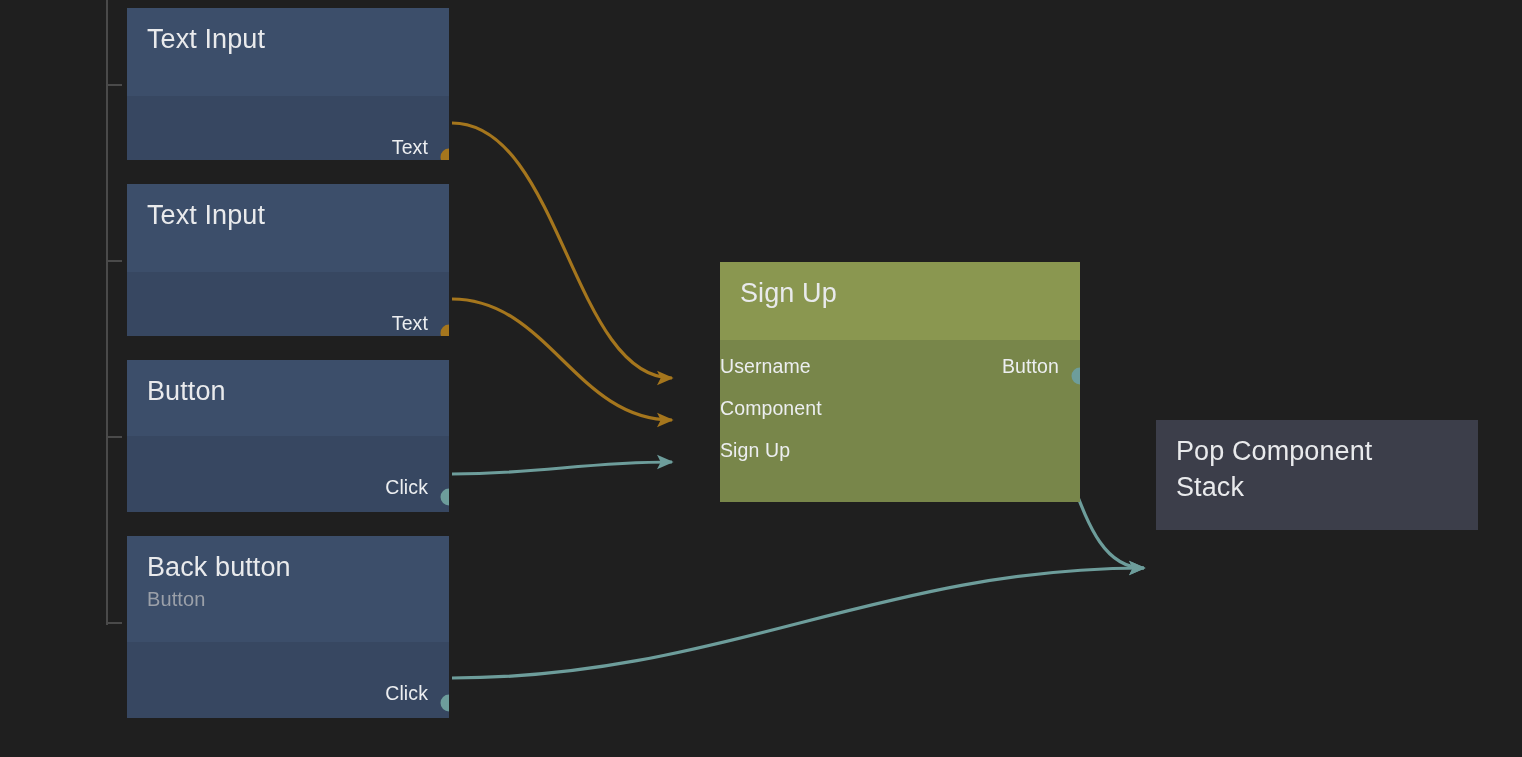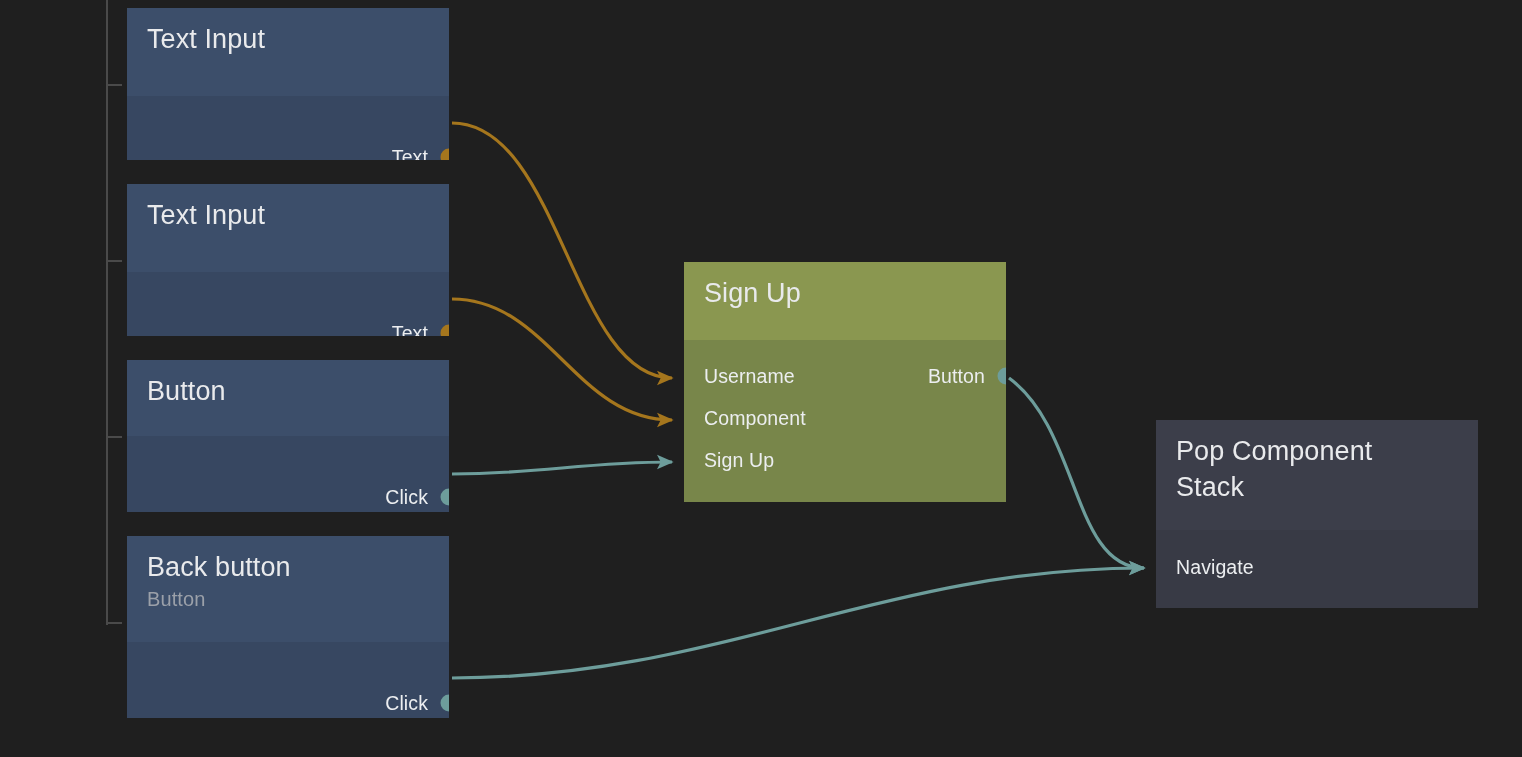--- a/index.html
+++ b/index.html
@@ -54,29 +54,28 @@
   .node-body {
     width:100%;
     position:relative;
   }
 
   
   .port-row {
     position:relative;
     height:42px;
     display:flex;
-    align-items:center;
   }
   .port-label {
     font-size:19.5px;
     color:#eceef0;
     letter-spacing:.1px;
     white-space:nowrap;
   }
-  .port-label.in  { padding-left:20px; }
+  .port-label.in  { }
   .port-label.out { margin-left:auto; padding-right:21px; }
 
   
   .port-dot {
     position:absolute;
     width:17px; height:17px;
     border-radius:50%;
     top:50%;
     transform:translate(-50%,-50%);
   }
@@ -166,21 +165,21 @@
           <div class="node-subtitle">Button</div>
         </div>
         <div class="node-body" style="height: 76px;">
           <div style="height: 40px;"></div>
           <div class="port-row">
             <span class="port-label out">Click</span>
             <span class="port-dot right teal"></span>
           </div>
         </div>
       </div>
-      <div class="node theme-olive" style="left: 684px; top: 262px; width: 322px; height: 240px;">
+      <div class="node theme-olive" style="left: 720px; top: 262px; width: 360px; height: 240px;">
         <div class="node-header" style="height: 78px;">
           <div class="node-title">Sign Up</div>
         </div>
         <div class="node-body" style="height: 162px;">
           <div style="height: 15px;"></div>
           <div class="port-row">
             <span class="port-label in">Username</span>
             <span class="port-label out">Button</span>
             <span class="port-dot right teal"></span>
           </div>
@@ -190,22 +189,16 @@
           <div class="port-row">
             <span class="port-label in">Sign Up</span>
           </div>
         </div>
       </div>
       <div class="node theme-gray" style="left: 1156px; top: 420px; width: 322px; height: 188px;">
         <div class="node-header" style="height: 110px;">
           <div class="node-title">Pop Component
 Stack</div>
         </div>
-        <div class="node-body" style="height: 78px;">
-          <div style="height: 16px;"></div>
-          <div class="port-row">
-            <span class="port-label in">Navigate</span>
-          </div>
-        </div>
       </div>
     </div>
 
 </div>
 
 </body></html>

